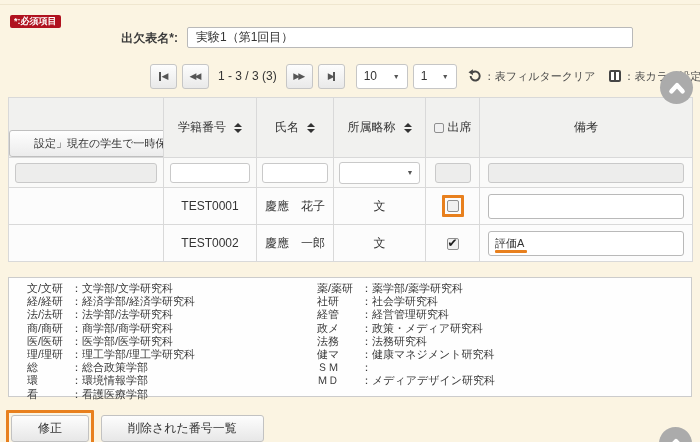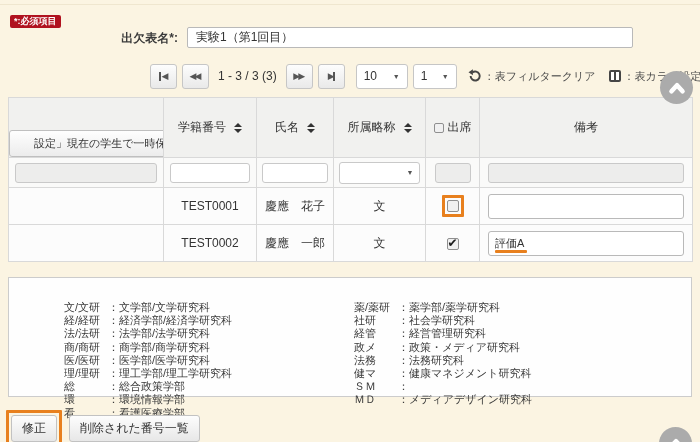--- a/index.html
+++ b/index.html
@@ -145,33 +145,33 @@
   .remark-underline {
     position:absolute; left:7px; bottom:3px; width:32px; height:3px;
     background:#e8801e; border-radius:1px;
   }
 
   
   .legend-box {
     position:absolute; left:8px; top:277px; width:684px; height:120px;
     background:#fefefe; border:1px solid #cccccc;
   }
-  .legend-col { position:absolute; top:23px;margin-left:37px; }
+  .legend-col { position:absolute; top:4px; }
   .legend-col.left { left:18px; }
   .legend-col.right { left:308px; }
   .legend-item { display:flex; font-size:11px; line-height:13.2px; color:#3a3a3a; white-space:nowrap; }
   .legend-item .abbr { display:inline-block; width:44px; }
   .legend-item .sep { display:inline-block; }
 
   
   .footer { position:absolute; left:6px; top:410px; display:flex; align-items:center; gap:7px; }
   .btn {
     background:linear-gradient(#fdfdfd,#e7e7e7);
     border:1px solid #c2c2c2; border-radius:3px;
-    font-size:12px; color:#333; padding:4px 10px; cursor:pointer;
+    font-size:12px; color:#333; padding:4px 26px; cursor:pointer;
     white-space:nowrap; font-family:inherit;
   }
   .chev-svg { display:block; }
 </style>
 </head>
 <body>
 
 <div class="topline"></div>
 
 <span class="req-badge">*:必須項目</span>

